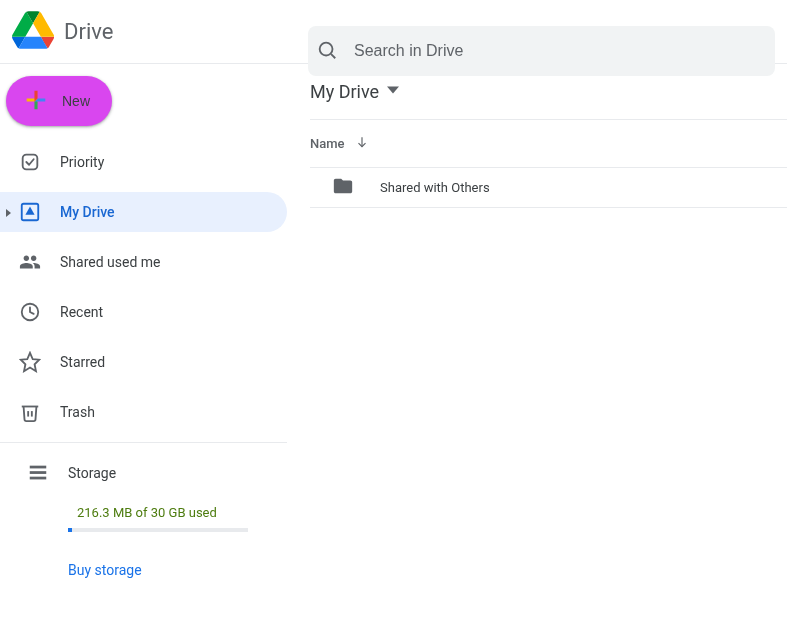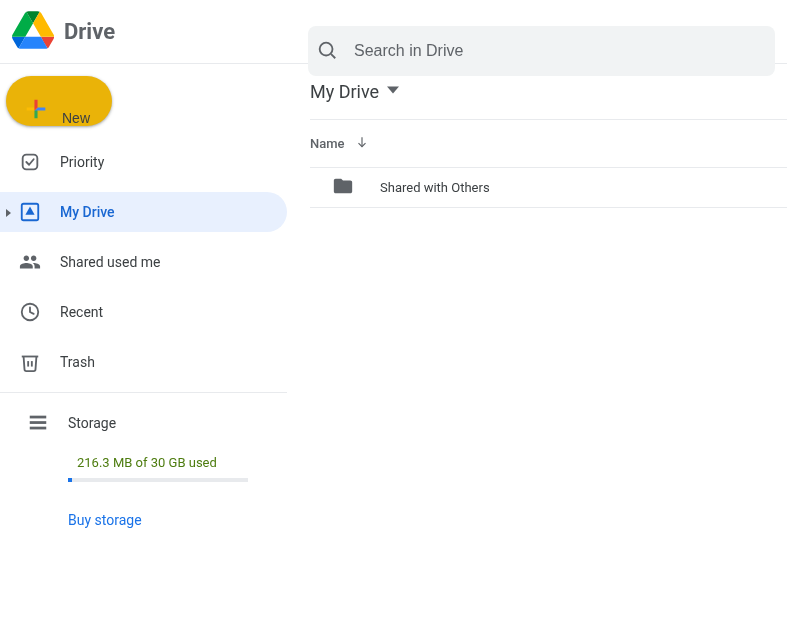--- a/index.html
+++ b/index.html
@@ -21,21 +21,20 @@
   .logo-area {
     display: flex;
     align-items: center;
     gap: 10px;
     width: 296px;
   }
   .logo-area svg { width: 42px; height: 42px; }
   .product-name {
     font-size: 22px;
     color: #5f6368;
-    font-weight: bold;
   }
   .search-bar {
     flex: 1;
     background: #f1f3f4;
     border-radius: 8px;
     height: 50px;
     display: flex;
     align-items: center;
     padding: 0 8px;
     gap: 16px;
@@ -56,27 +55,27 @@
     display: flex;
     height: calc(100% - 64px);
   }
   .sidebar {
     width: 288px;
     padding-top: 12px;
     border-right: 1px solid transparent;
   }
   .new-btn {
     display: inline-flex;
-    align-items: flex-end;
+    align-items: center;
     gap: 12px;
     margin-left: 6px;
     padding: 0 22px 0 16px;
     height: 50px;
     border-radius: 26px;
-    background: #eab308;
+    background: #d946ef;
     border: none;
     box-shadow: 0 1px 2px rgba(60,64,67,.3), 0 1px 3px 1px rgba(60,64,67,.15);
     cursor: pointer;
     font-size: 14px;
     font-weight: 500;
     color: #3c4043;
   }
   .nav {
     margin-top: 16px;
   }
@@ -284,20 +283,28 @@
       <div class="nav-item">
         <span class="nav-icon">
           <svg width="22" height="22" viewBox="0 0 24 24" fill="none" stroke="#5f6368" stroke-width="2">
             <circle cx="12" cy="12" r="9"></circle>
             <polyline points="12 7 12 12 16 14" stroke-linecap="round"></polyline>
           </svg>
         </span>
         <span class="nav-label">Recent</span>
       </div>
 
+      <div class="nav-item">
+        <span class="nav-icon">
+          <svg width="22" height="22" viewBox="0 0 24 24" fill="none" stroke="#5f6368" stroke-width="2">
+            <polygon points="12 2 15 9 22 9.5 17 14.5 18.5 22 12 18 5.5 22 7 14.5 2 9.5 9 9"></polygon>
+          </svg>
+        </span>
+        <span class="nav-label">Starred</span>
+      </div>
 
       <div class="nav-item">
         <span class="nav-icon">
           <svg width="22" height="22" viewBox="0 0 24 24" fill="none" stroke="#5f6368" stroke-width="2">
             <polyline points="3 6 5 6 21 6"></polyline>
             <path d="M19 6l-1 14a2 2 0 0 1-2 2H8a2 2 0 0 1-2-2L5 6"></path>
             <line x1="10" y1="11" x2="10" y2="17"></line>
             <line x1="14" y1="11" x2="14" y2="17"></line>
           </svg>
         </span>

